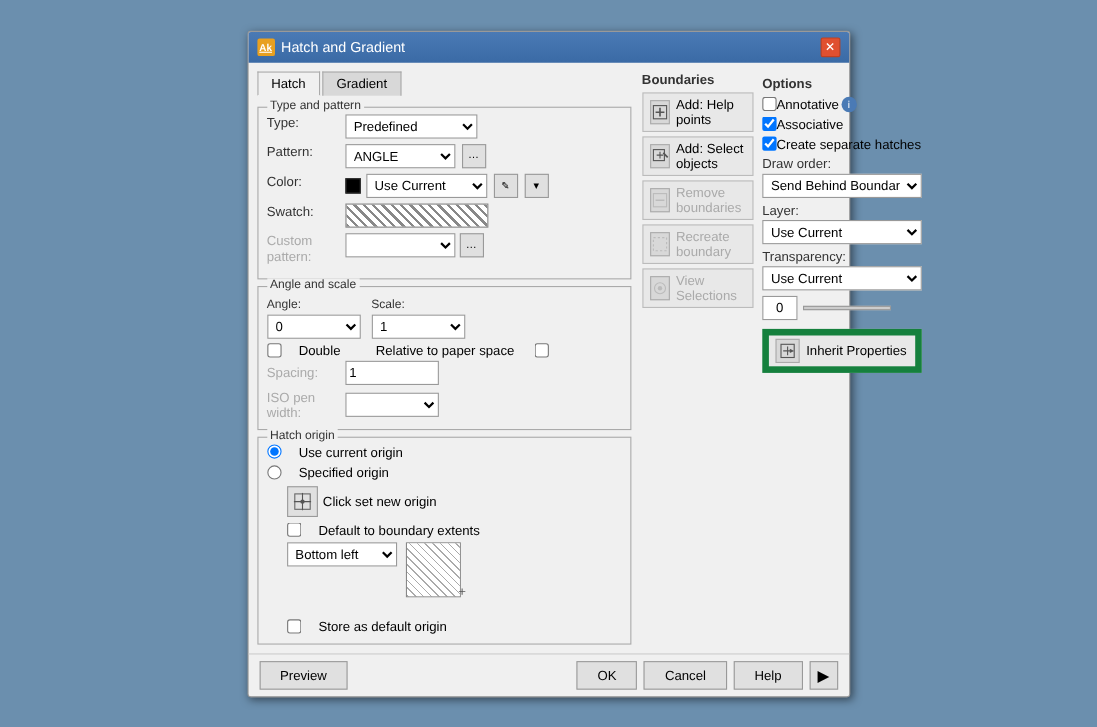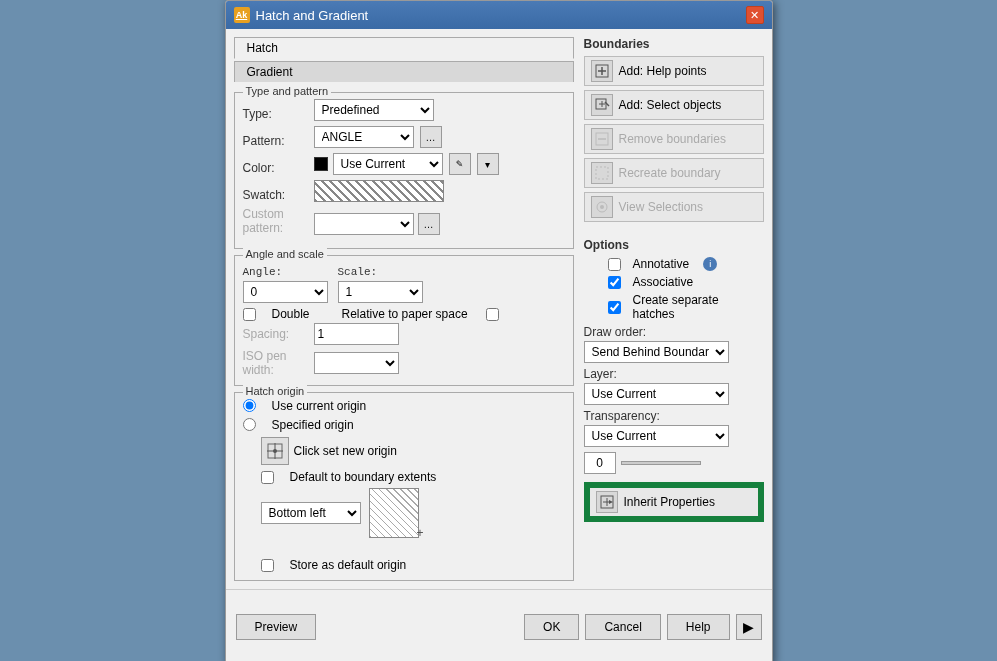--- a/index.html
+++ b/index.html
@@ -71,28 +71,27 @@
     }
     .left-panel {
       flex: 1;
       display: flex;
       flex-direction: column;
       gap: 6px;
     }
     .right-panel {
       width: 180px;
       display: flex;
-      flex-direction: column;
+      flex-direction: row;
       gap: 8px;
     }
     .tabs {
       display: flex;
       gap: 2px;
       margin-bottom: 4px;
-      flex-direction: column;
     }
     .tab {
       padding: 3px 12px;
       background: #d8d8d8;
       border: 1px solid #aaa;
       border-bottom: none;
       cursor: pointer;
       font-size: 12px;
     }
     .tab.active {
@@ -110,21 +109,21 @@
       position: absolute;
       top: -8px;
       left: 8px;
       background: #f0f0f0;
       padding: 0 3px;
       font-size: 11px;
       color: #333;
     }
     .form-row {
       display: flex;
-      align-items: flex-end;
+      align-items: flex-start;
       margin-bottom: 5px;
       gap: 6px;
     }
     .form-label {
       width: 65px;
       font-size: 12px;
       color: #333;
       flex-shrink: 0;
     }
     select, input[type="text"] {
@@ -173,21 +172,20 @@
       margin-top: 4px;
     }
     .angle-col, .scale-col {
       display: flex;
       flex-direction: column;
       gap: 3px;
     }
     .sub-label {
       font-size: 11px;
       color: #333;
-      font-family: Liberation Mono, monospace;
     }
     .select-small { width: 85px; height: 22px; }
     .input-small { width: 85px; height: 22px; }
     .checkbox-row {
       display: flex;
       align-items: center;
       gap: 16px;
       margin-top: 4px;
     }
     .origin-radio-row {
@@ -272,23 +270,22 @@
       align-items: center;
       justify-content: center;
       font-size: 12px;
     }
     .options-section {
       margin-top: 4px;
     }
     .option-row {
       display: flex;
       align-items: center;
-      gap: 12px;
+      gap: 0;
       margin-bottom: 4px;
-      margin-left: 24px;
     }
     .info-icon {
       width: 14px;
       height: 14px;
       background: #4a7ab5;
       border-radius: 50%;
       color: white;
       font-size: 9px;
       display: flex;
       align-items: center;
@@ -332,21 +329,21 @@
       padding: 3px 6px;
       background: #e8e8e8;
       border: 6px solid #15803d;
       cursor: pointer;
       margin-top: 8px;
       font-size: 12px;
       width: 100%;
     }
     .dialog-footer {
       border-top: 1px solid #ccc;
-      padding: 24px 10px;
+      padding: 6px 10px;
       display: flex;
       align-items: center;
       gap: 6px;
     }
     .footer-left { flex: 1; }
     .btn-footer {
       padding: 3px 18px;
       background: #e0e0e0;
       border: 1px solid #999;
       cursor: pointer;
@@ -514,21 +511,21 @@
                 <line x1="0" y1="8" x2="16" y2="8" stroke="#555" stroke-width="1"></line>
                 <circle cx="8" cy="8" r="2" fill="#555"></circle>
               </svg>
             </div>
             <span>Click set new origin</span>
           </div>
           <div class="checkbox-row" style="margin-bottom:4px;">
             <input type="checkbox" style="">
             <span>Default to boundary extents</span>
           </div>
-          <div style="display:flex;align-items:center;gap:8px;margin-bottom:20px;">
+          <div style="display:flex;gap:8px;margin-bottom:20px;">
             <select style="width:100px;height:22px;">
               <option>Bottom left</option>
               <option>Bottom right</option>
               <option>Top left</option>
               <option>Top right</option>
               <option>Center</option>
             </select>
             <div style="position:relative;">
               <div class="origin-preview-box">
                 <div class="preview-hatch"></div>

